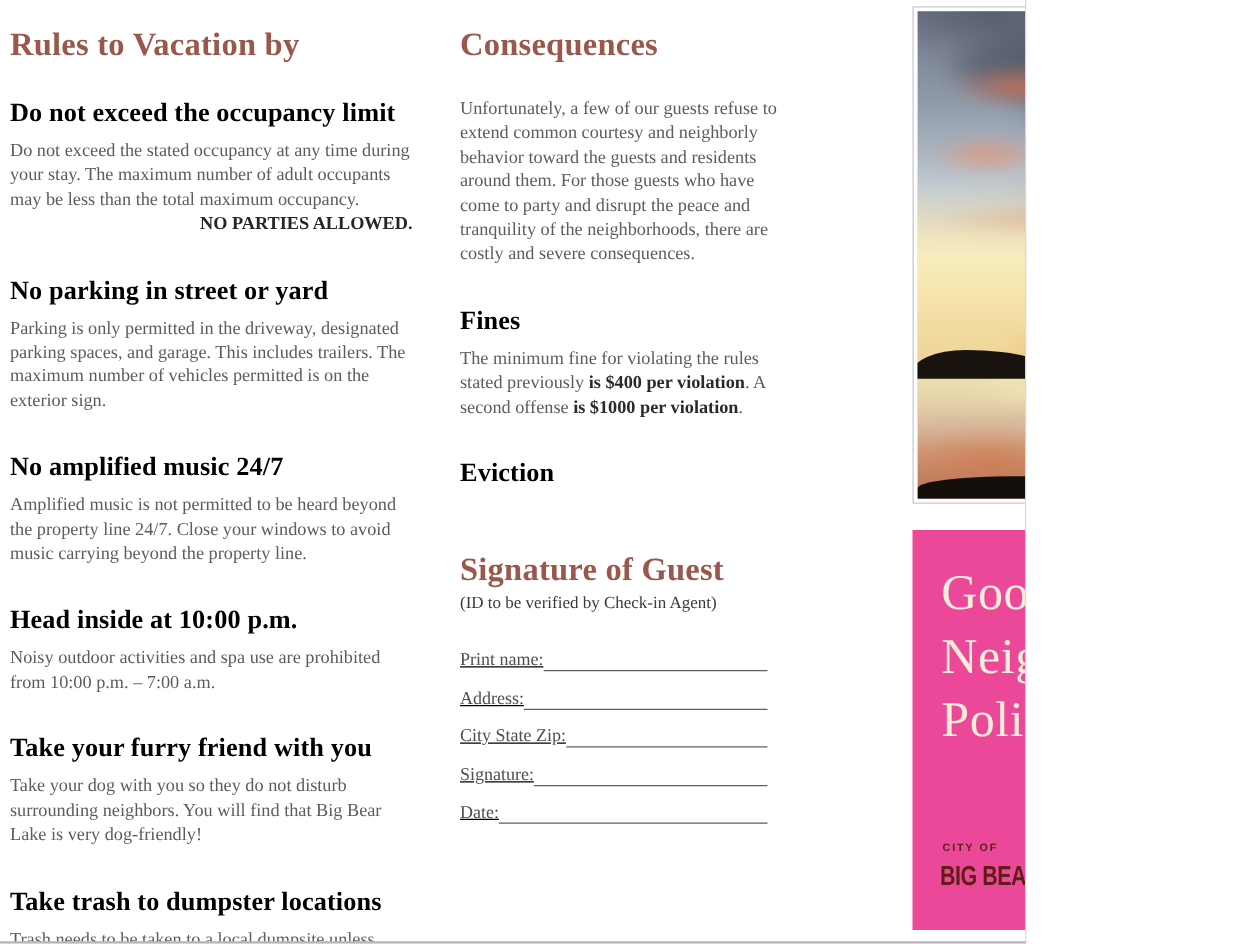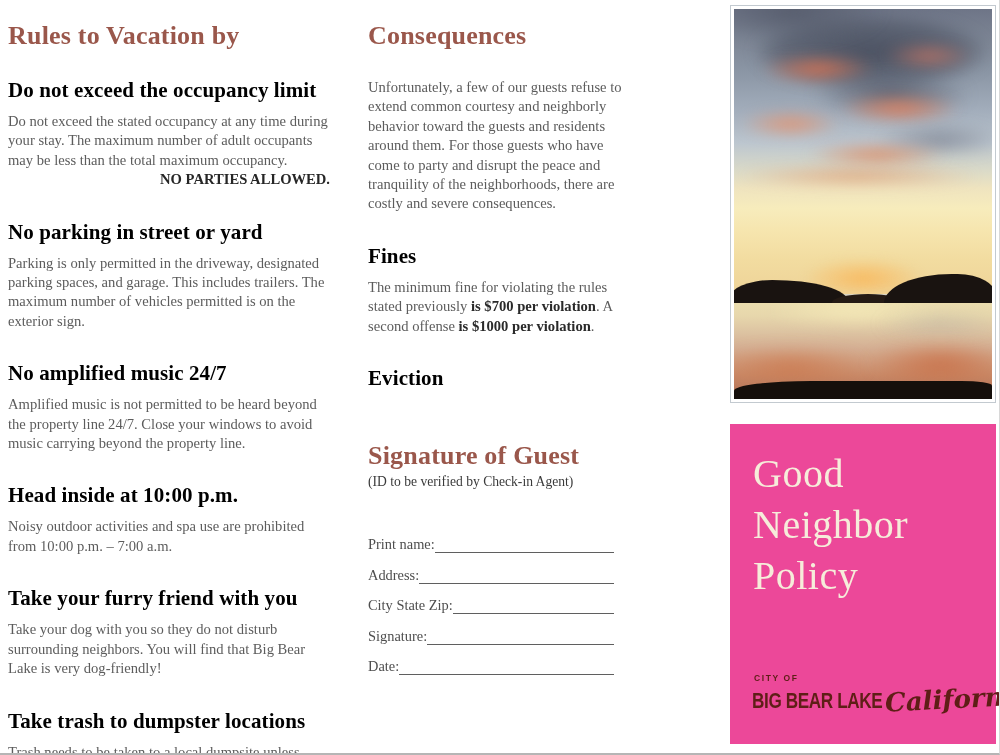--- a/index.html
+++ b/index.html
@@ -1,21 +1,21 @@
 <!DOCTYPE html>
 <html><head>
 <meta charset="utf-8">
 <style>
   * { box-sizing: border-box; margin: 0; padding: 0; }
   html, body { background: #ffffff; }
   body { font-family: "Liberation Serif", serif; }
 
   .page {
     position: relative;
-    width: 1000px;
+    width: 821px;
     height: 755px;
     background: #ffffff;
     overflow: hidden;
     border-right: 1px solid #d8d8d8;
     border-bottom: 2px solid #b5b5b5;
   }
 
   .col { position: absolute; top: 0; }
   .col-left  { left: 8px;   width: 322px; }
   .col-mid   { left: 368px; width: 266px; }
@@ -47,21 +47,21 @@
   }
   .col-mid p.intro { margin-top: 27px; }
   p.bold-note { font-weight: bold; color: #262626; text-align: right; }
   strong.inline-bold { color: #2a2a2a; }
 
   .sig-subtitle {
     font-size: 13.6px;
     color: #3a3a3a;
     margin-top: 3px;
   }
-  .sig-fields { margin-top: 44px; width: 246px; }
+  .sig-fields { margin-top: 28px; width: 246px; text-decoration: underline; }
   .sig-row {
     display: flex;
     align-items: flex-end;
     margin-bottom: 11.5px;
     height: 19px;
   }
   .sig-label {
     font-size: 14.4px;
     color: #4e4e4e;
     white-space: nowrap;
@@ -215,21 +215,21 @@
 
     </section>
   </div>
 
   <div class="col col-mid">
     <h1 class="panel-heading">Consequences</h1>
     <p class="body intro">Unfortunately, a few of our guests refuse to extend common courtesy and neighborly behavior toward the guests and residents around them. For those guests who have come to party and disrupt the peace and tranquility of the neighborhoods, there are costly and severe consequences.</p>
 
     <section>
       <h2 class="rule-heading">Fines</h2>
-      <p class="body"><span>The minimum fine for violating the rules stated previously </span><strong class="inline-bold">is $700 per violation</strong><span>. A second offense </span><strong class="inline-bold">is $1000 per violation</strong><span>.</span></p>
+      <p class="body"><span>The minimum fine for violating the rules stated previously </span><strong class="inline-bold">is $400 per violation</strong><span>. A second offense </span><strong class="inline-bold">is $1000 per violation</strong><span>.</span></p>
     </section>
 
     <section>
       <h2 class="rule-heading">Eviction</h2>
     </section>
 
     <section>
       <h1 class="panel-heading sig-heading">Signature of Guest</h1>
       <p class="sig-subtitle">(ID to be verified by Check-in Agent)</p>
 

